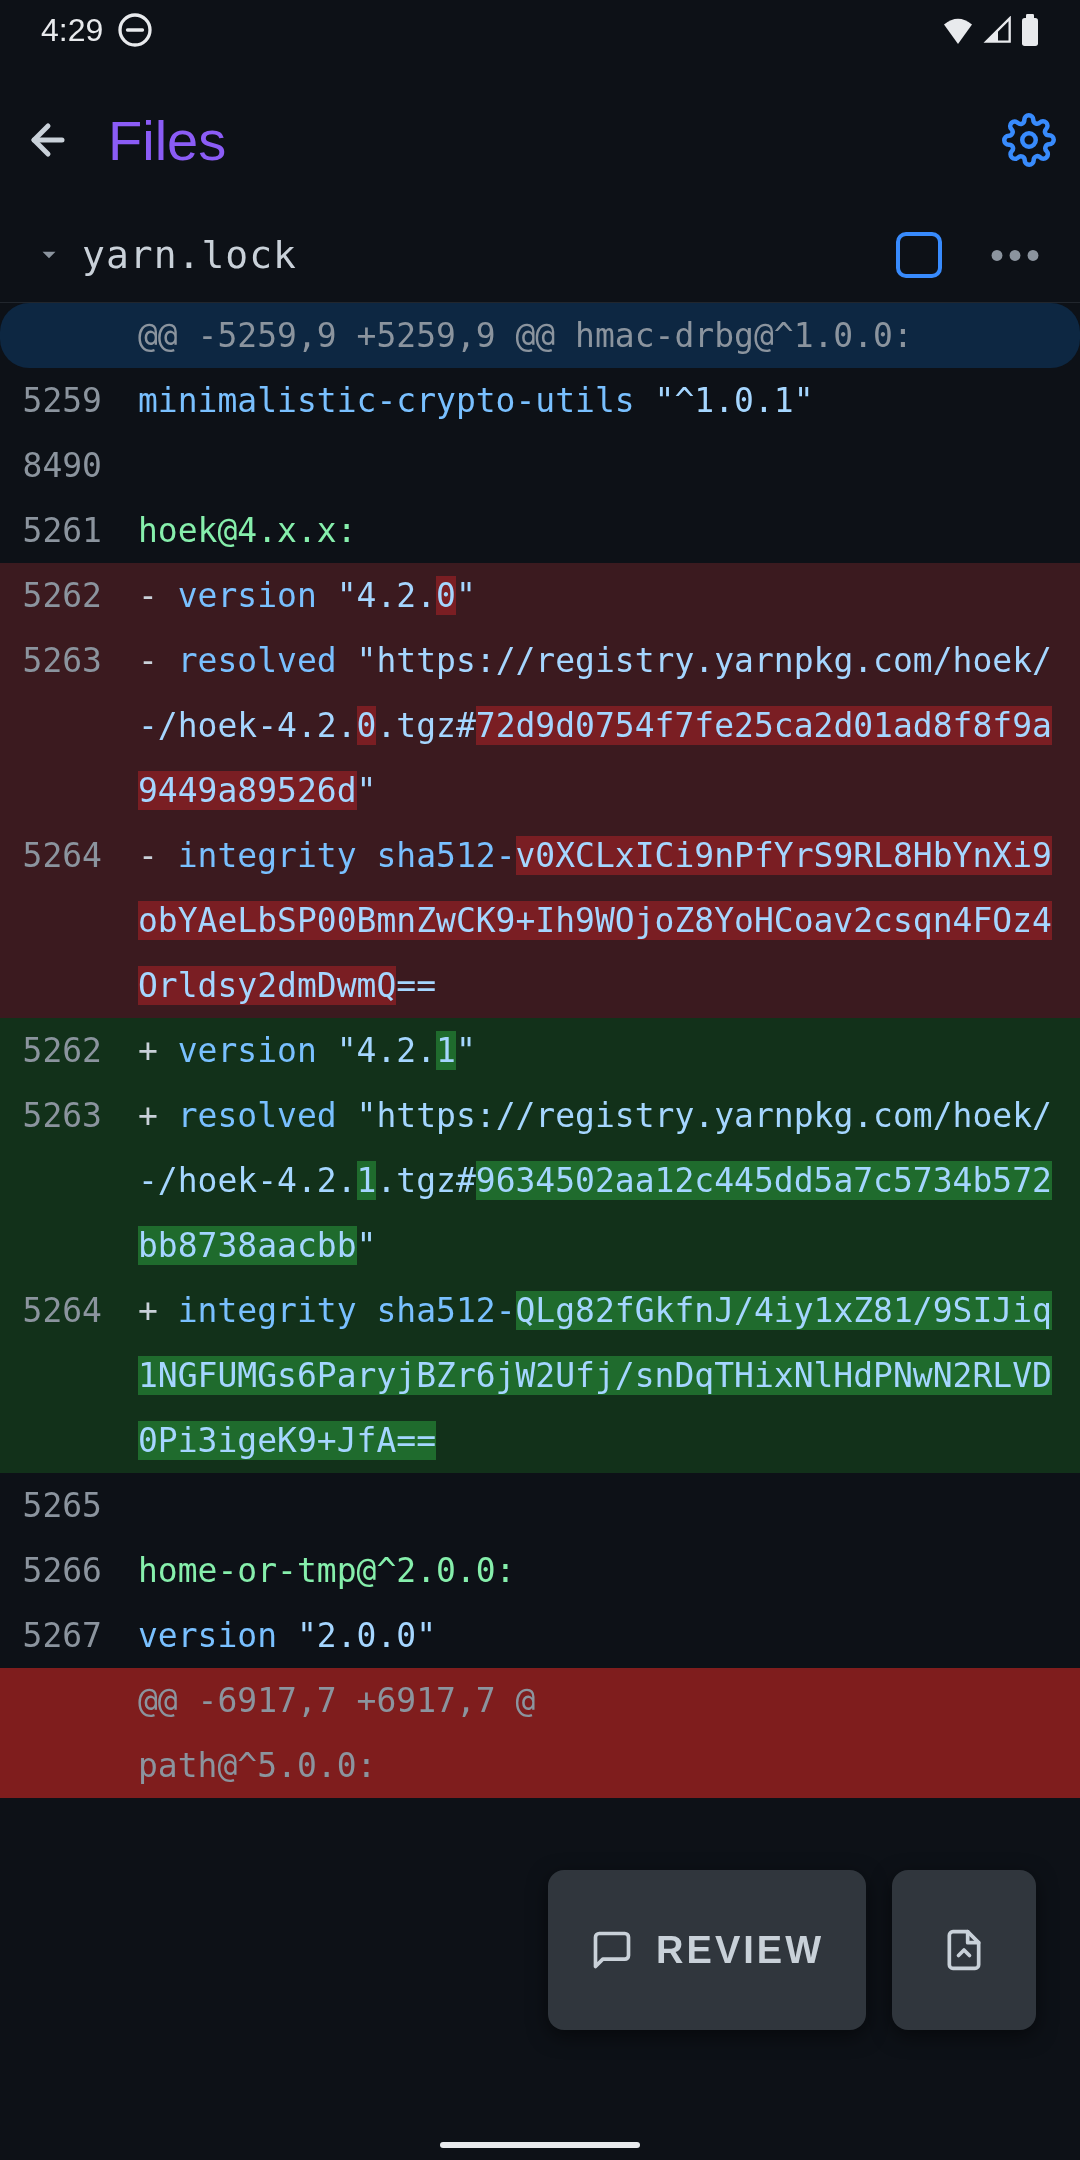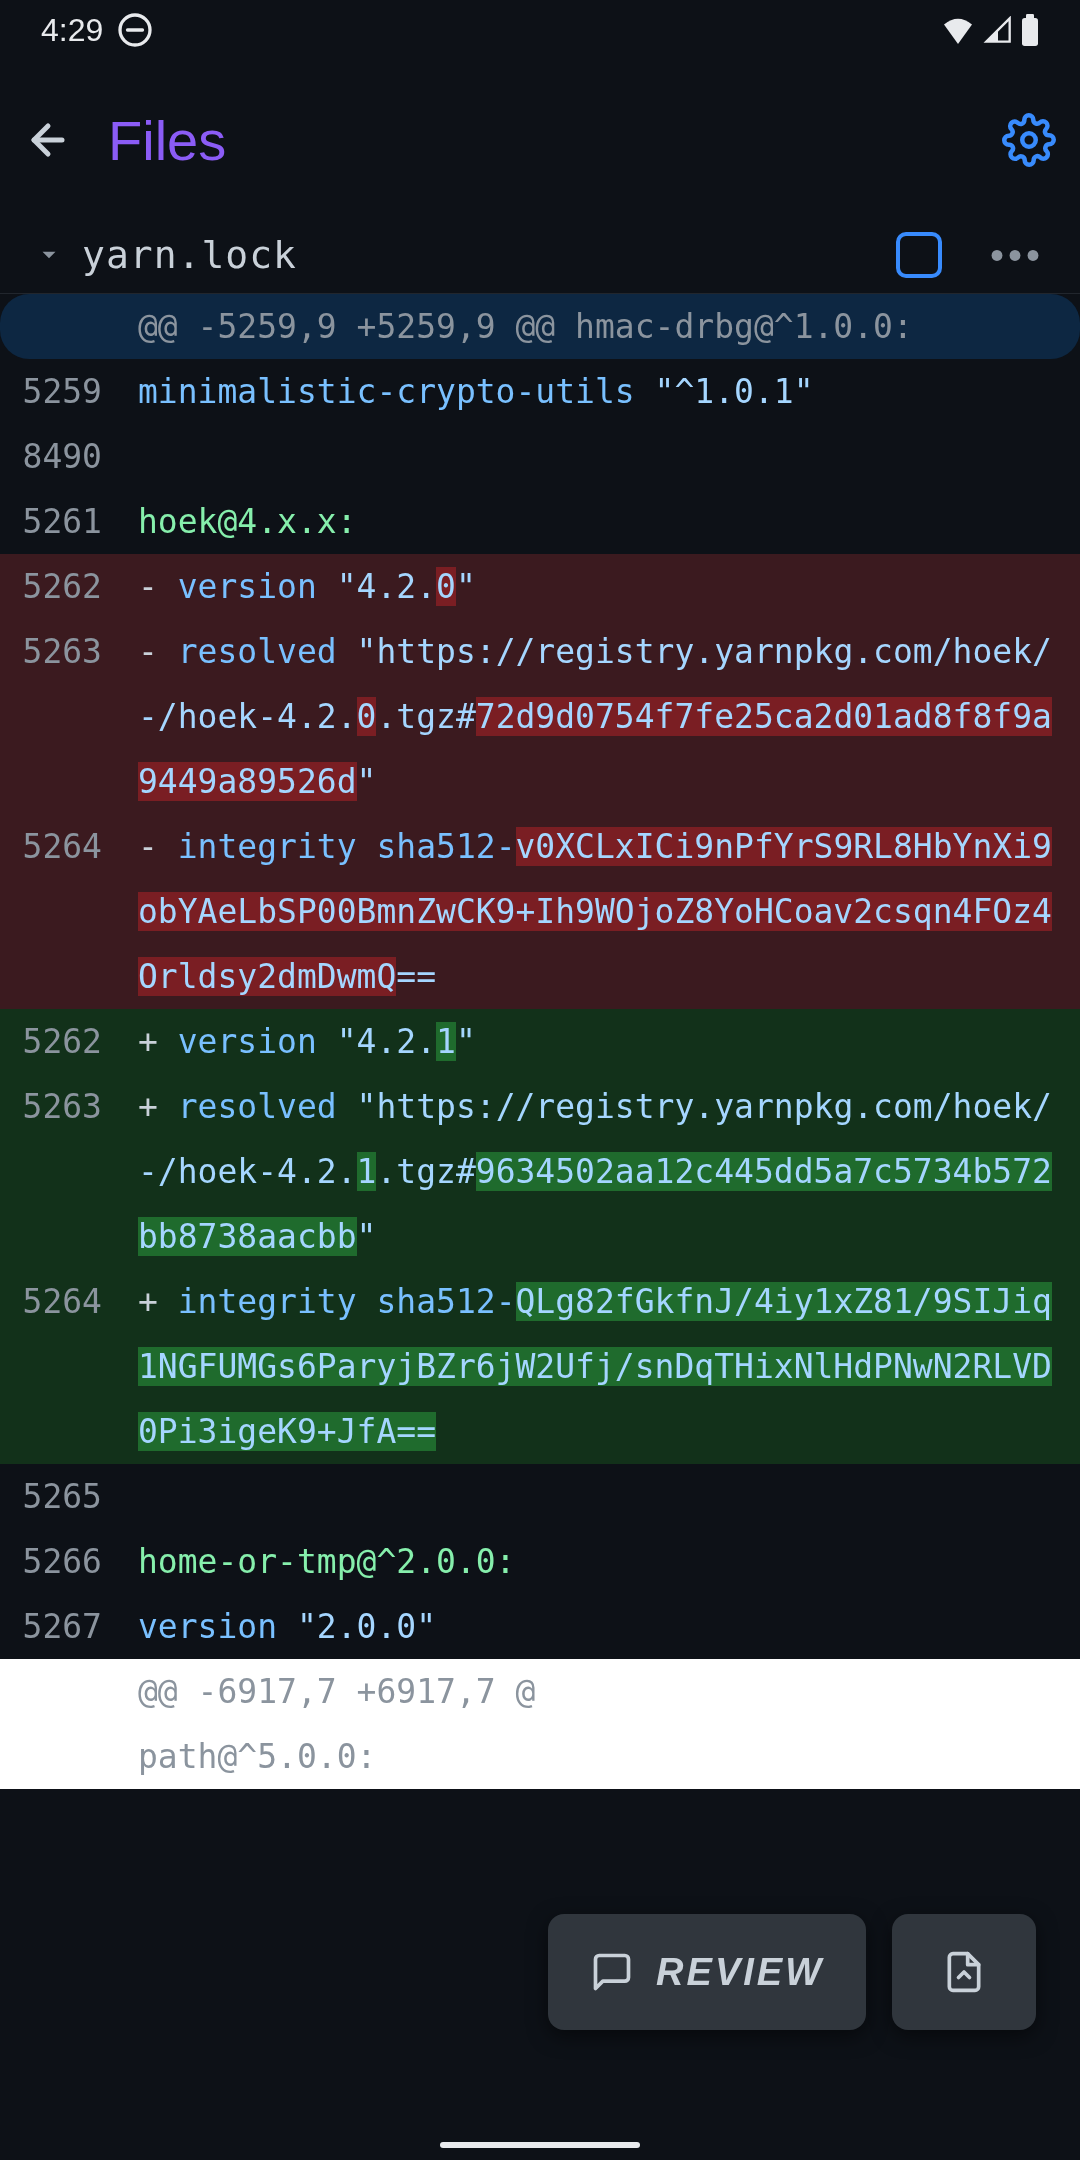--- a/index.html
+++ b/index.html
@@ -3,43 +3,43 @@
 <meta charset="utf-8">
 <style>
   * { margin: 0; padding: 0; box-sizing: border-box; }
   html, body { width: 1080px; height: 2160px; background: #0d1117; color: #c9d1d9; font-family: -apple-system, sans-serif; overflow: hidden; }
   .status-bar { height: 60px; display: flex; justify-content: space-between; align-items: center; padding: 0 41px; font-size: 32px; color: #e8eaed; }
   .status-left { display: flex; align-items: center; gap: 14px; }
   .status-right { display: flex; align-items: center; gap: 8px; }
   .app-bar { height: 160px; display: flex; align-items: center; padding: 0 24px; gap: 36px; }
   .app-title { font-size: 56px; font-weight: 400; color: #8b5cf6; flex: 1; }
   .gear { color: #388bfd; }
-  .file-header { display: flex; align-items: center; padding: 12px 36px 15px 36px; gap: 20px; border-bottom: 1px solid #21262d; }
+  .file-header { display: flex; align-items: center; padding: 12px 36px 24px 36px; gap: 20px; border-bottom: 1px solid #21262d; }
   .file-name { font-family: ui-monospace, monospace; font-size: 38px; color: #c9d1d9; flex: 1; letter-spacing: 1px; }
   .checkbox { width: 46px; height: 46px; border: 4px solid #388bfd; border-radius: 10px; margin-right: 28px; }
   .dots { color: #8b949e; font-size: 40px; letter-spacing: 4px; }
   .diff { font-family: ui-monospace, monospace; font-size: 33px; line-height: 65px; }
   .row { display: flex; align-items: flex-start; }
   .row.hunk { background: #0d2742; border-radius: 29px; }
   .row.del { background: #3b1a1f; }
   .row.add { background: #12311a; }
-  .row.hunk2 { background: #ffffff; }
+  .row.hunk2 { background: #7f1d1d; }
   .ln { width: 120px; text-align: right; padding-right: 18px; color: #8b949e; flex-shrink: 0; background: #0d1117; }
   .row.del .ln { background: #3b1a1f; }
   .row.add .ln { background: #12311a; }
   .row.hunk .ln, .row.hunk2 .ln { background: #0d2742; }
   .content { flex: 1; padding-left: 18px; padding-right: 18px; word-break: break-all; }
   .hunk .content, .hunk2 .content { color: #8b949e; }
   .kw { color: #79c0ff; }
   .str { color: #a5d6ff; }
   .str-g { color: #86efac; }
   .hi-del { background: #7a1e23; }
   .hi-add { background: #1f6b2d; }
   .fab-row { position: absolute; right: 44px; bottom: 130px; display: flex; gap: 26px; }
-  .fab { background: #30363d; border-radius: 16px; display: flex; align-items: center; justify-content: center; gap: 22px; padding: 0 42px; height: 116px; color: #c9d1d9; font-size: 38px; font-weight: 600; letter-spacing: 3px; box-shadow: 0 6px 20px rgba(0,0,0,0.5); font-style: italic; }
+  .fab { background: #30363d; border-radius: 16px; display: flex; align-items: center; justify-content: center; gap: 22px; padding: 0 42px; height: 160px; color: #c9d1d9; font-size: 38px; font-weight: 600; letter-spacing: 3px; box-shadow: 0 6px 20px rgba(0,0,0,0.5); }
   .fab.icon-only { padding: 0; width: 144px; }
   .nav-handle { position: absolute; bottom: 12px; left: 50%; transform: translateX(-50%); width: 200px; height: 6px; background: #e8eaed; border-radius: 3px; }
   svg { display: block; }
 </style>
 </head>
 <body>
 
 <div class="status-bar">
   <div class="status-left">
     <span>4:29</span>

